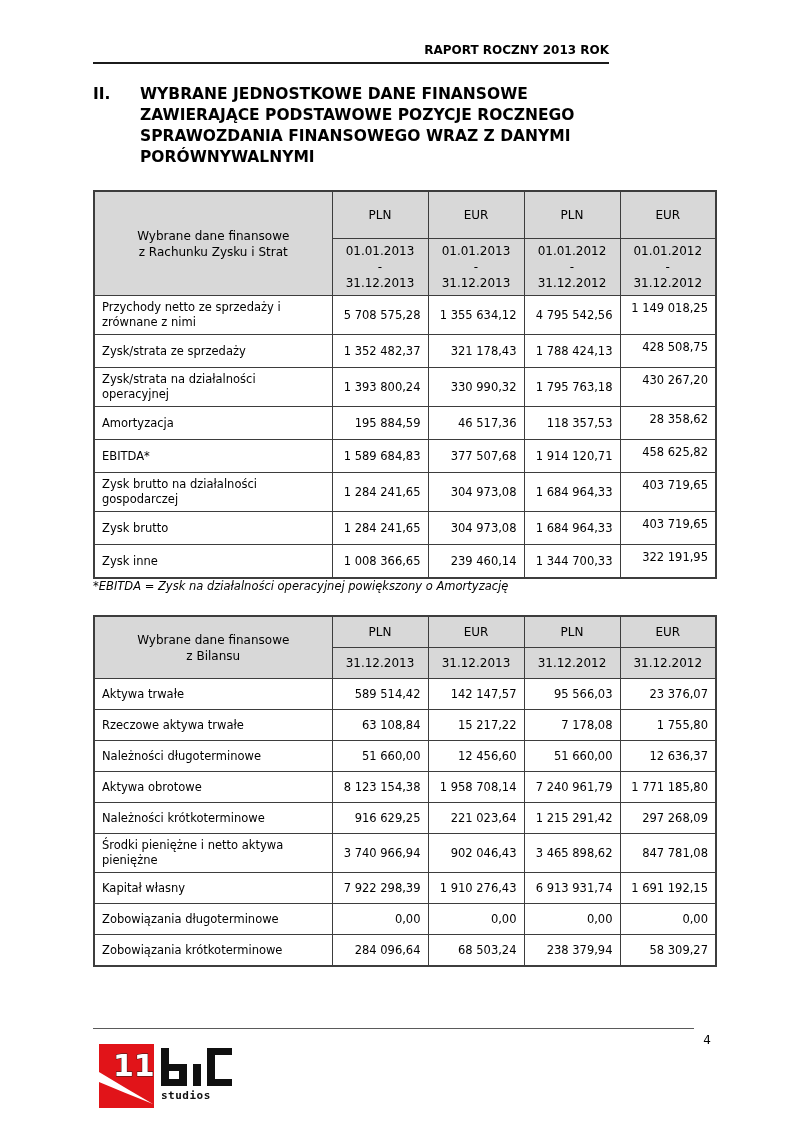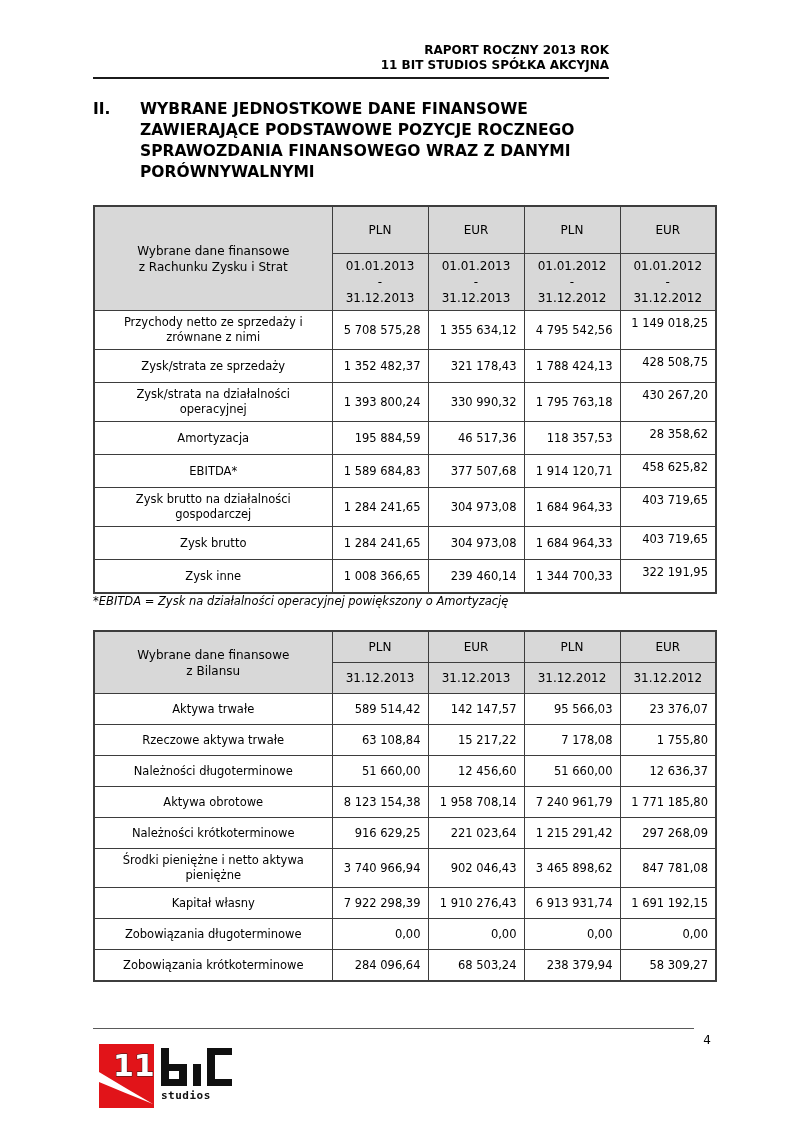--- a/index.html
+++ b/index.html
@@ -29,42 +29,41 @@
   table.fin th{background:#d8d8d8;font-size:12px;font-weight:normal;
     text-align:center;vertical-align:middle;padding:4px 3px;line-height:16px;}
   col.c-label{width:238px;}
   col.c-num{width:96px;}
   .t1 thead tr.cur-row th{height:38px;}
   .t1 thead tr.per-row th{height:44px;}
   .t2 thead tr.cur-row th{height:22px;}
   .t2 thead tr.per-row th{height:22px;}
   .period-part{display:block;}
   table.fin td{font-size:11.5px;line-height:15px;vertical-align:middle;}
-  td.label{text-align:center;padding:4px 7px;}
+  td.label{text-align:left;padding:4px 7px;}
   td.num{text-align:right;padding:4px 7px;white-space:nowrap;}
   .t1 tbody td{height:23px;}
   .t2 tbody td{height:22px;}
   .t1 tbody td:last-child{vertical-align:top;padding-top:5px;margin-top:40px;}
 
   .footnote{font-size:11.5px;font-style:italic;}
   .t2{margin-top:27px;}
 
   
   .footer-rule{position:absolute;left:93px;top:1028px;width:601px;border-top:1px solid #5a5a5a;}
   .page-number{position:absolute;left:93px;top:1033px;width:618px;text-align:right;font-size:12px;}
   .logo{position:absolute;left:99px;top:1042px;}
 </style>
 </head>
 <body>
 
 <div class="content">
 
   <div class="doc-header">
     <div>RAPORT ROCZNY 2013 ROK</div>
-    <div>11 BIT STUDIOS SPÓŁKA AKCYJNA</div>
   </div>
 
   <div class="section-title">
     <span class="numeral">II.</span>
     <span class="title-text">WYBRANE JEDNOSTKOWE DANE FINANSOWE ZAWIERAJĄCE PODSTAWOWE POZYCJE ROCZNEGO SPRAWOZDANIA FINANSOWEGO WRAZ Z DANYMI PORÓWNYWALNYMI</span>
   </div>
 
   <table class="fin t1" id="table1">
     <colgroup>
       <col class="c-label">

